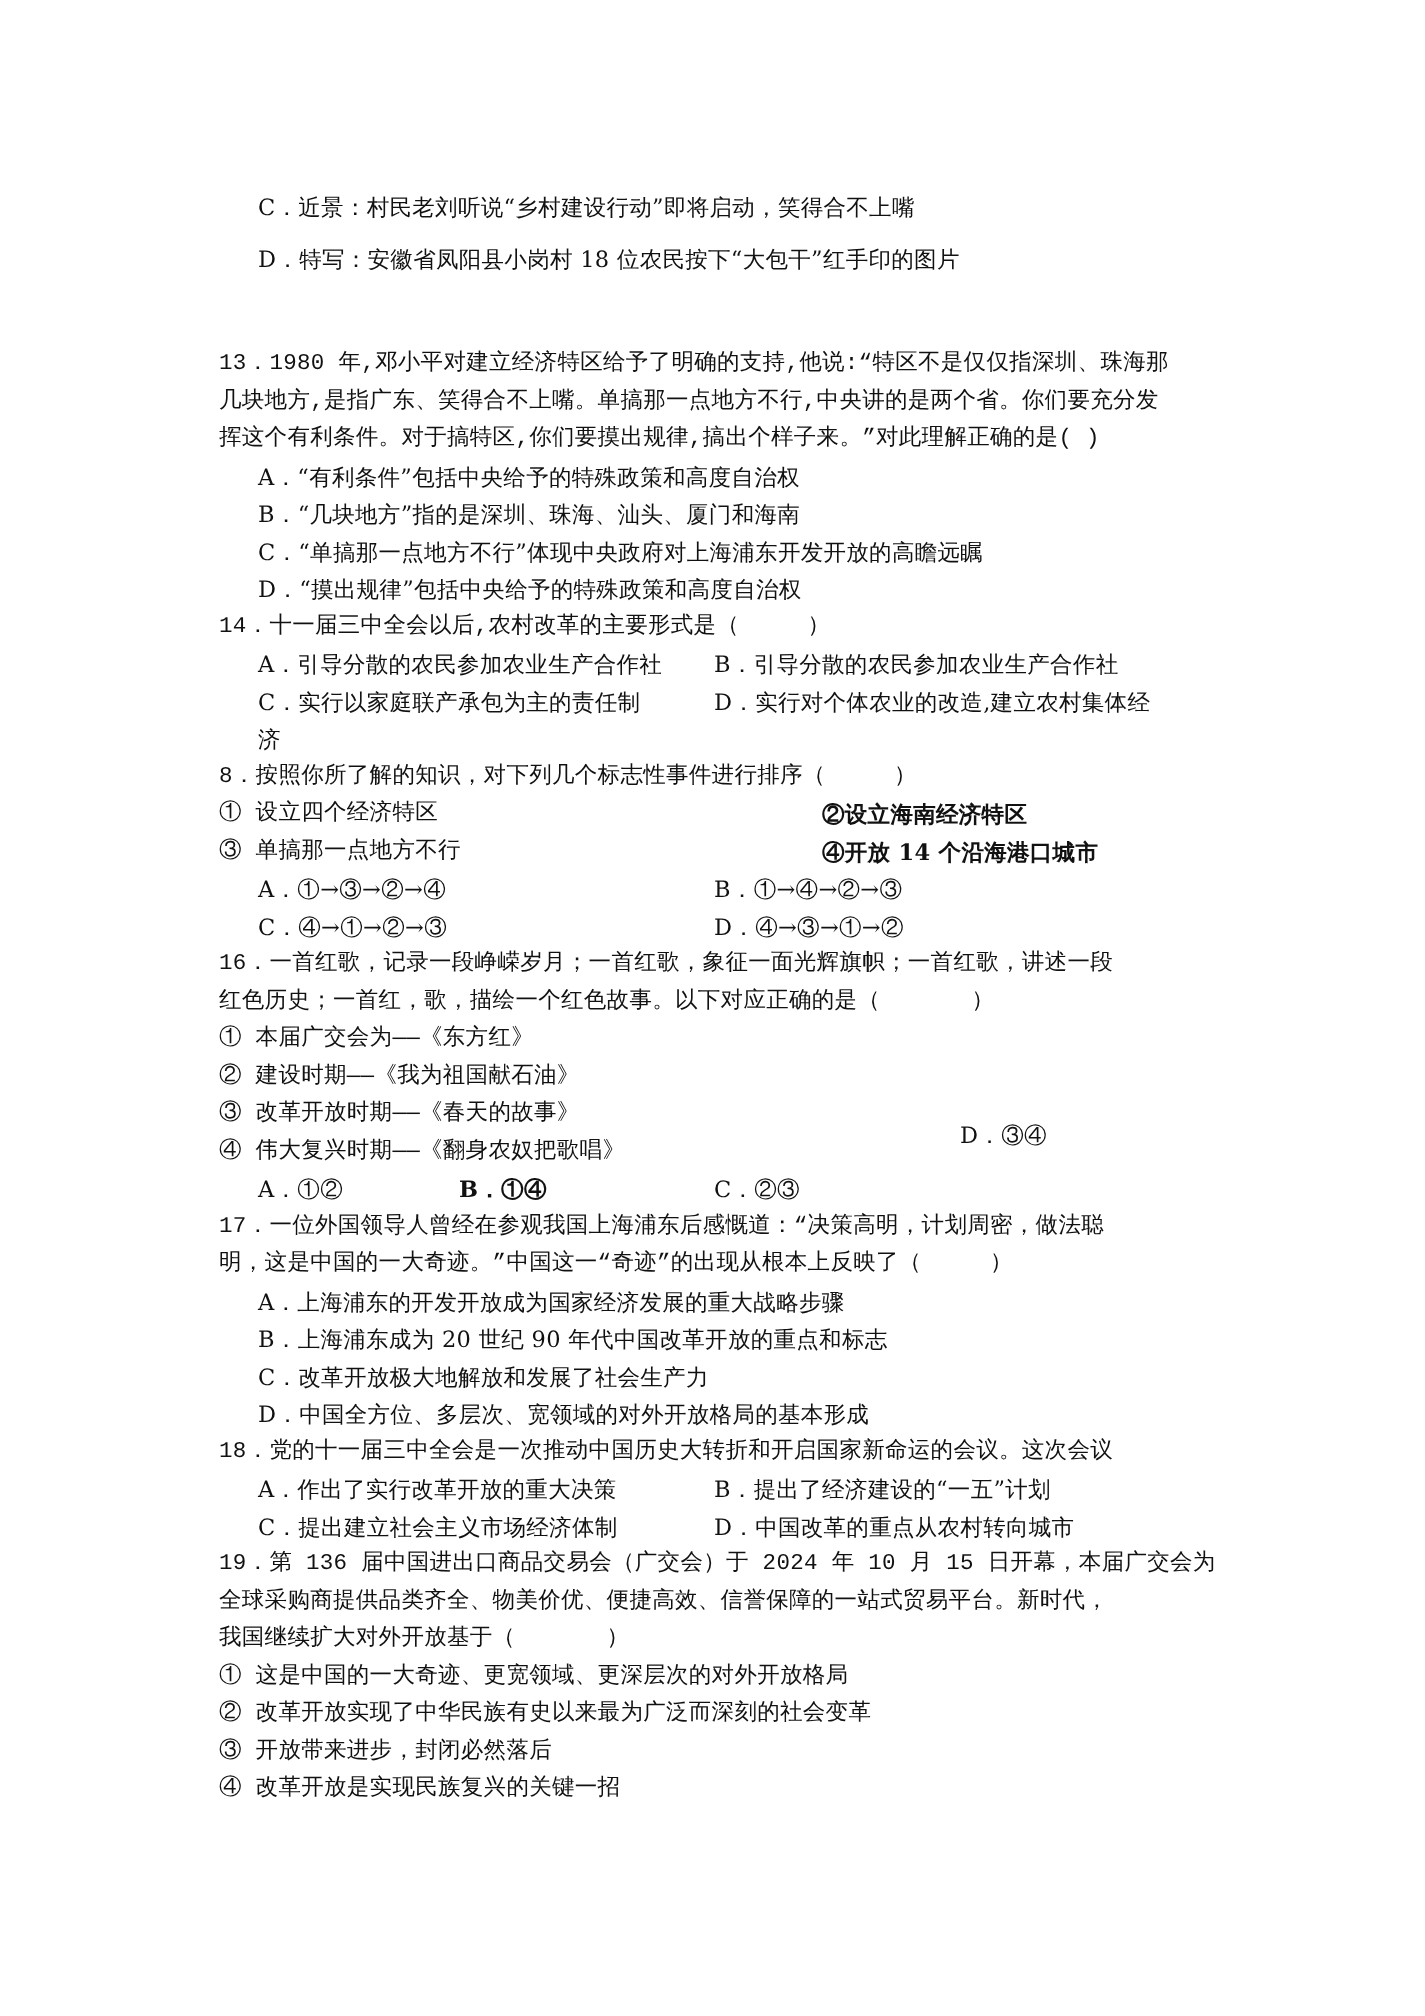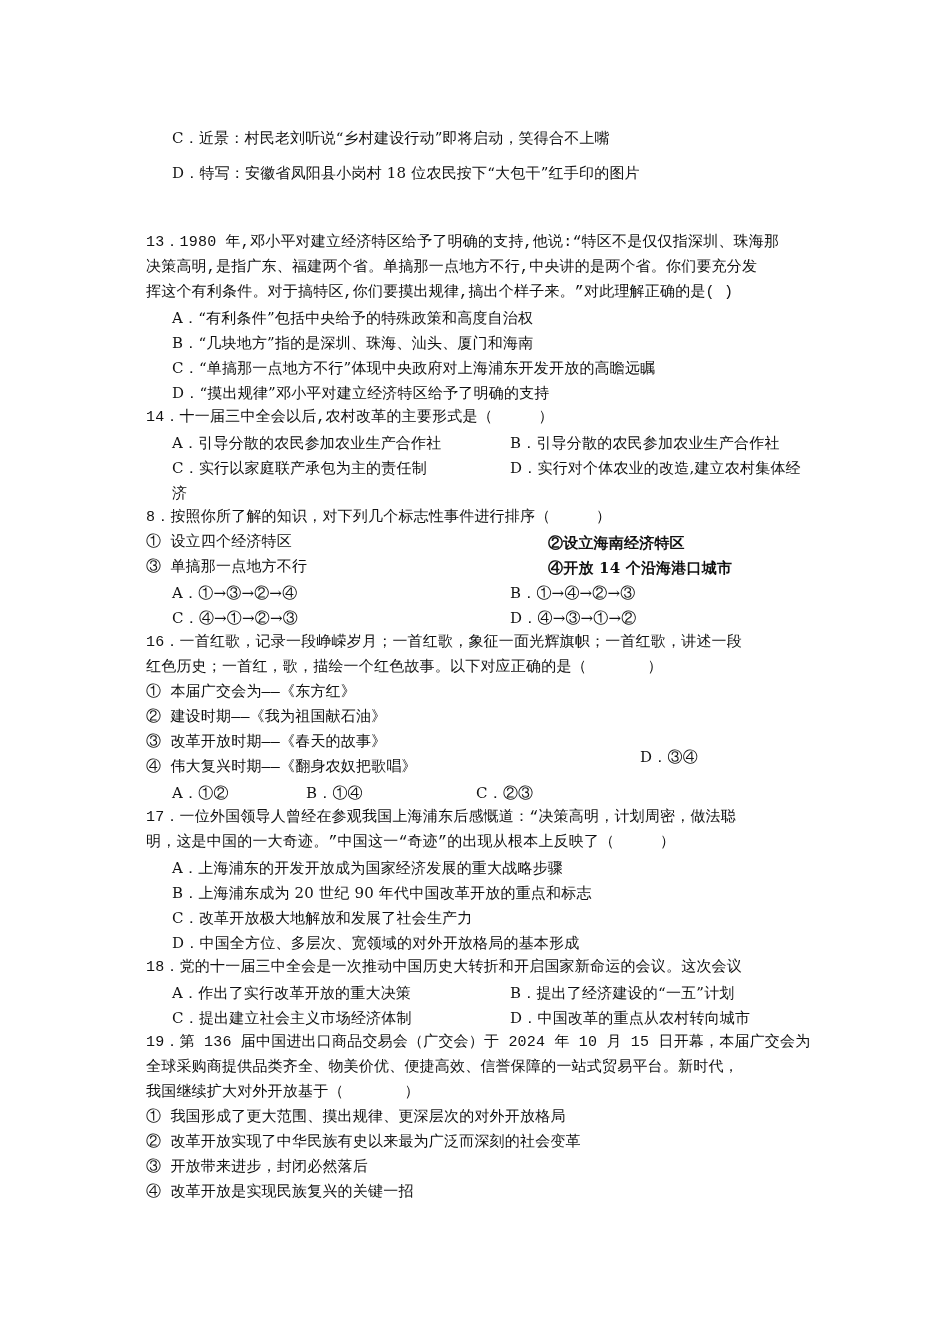--- a/index.html
+++ b/index.html
@@ -1,39 +1,39 @@
 <!DOCTYPE html>
 <html><head>
 <meta charset="utf-8">
 <style>
   html, body { margin: 0; padding: 0; background: #ffffff; }
   body { width: 950px; height: 1344px; position: relative; overflow: hidden;
          font-family: "DejaVu Serif", "Liberation Serif", serif; color: #111; }
   .line { position: absolute; font-size: 15px; line-height: 20px; white-space: nowrap; letter-spacing: 0.2px; }
   .pleft { left: 146px; font-family: Liberation Mono, monospace; }
   .opt { left: 172px; }
-  .col2 { left: 476px; margin-left: 34px; }
+  .col2 { left: 476px; }
   .col2b { left: 548px; font-weight: bold; }
-  .c4b { left: 306px; }
+  .c4b { left: 306px; font-weight: bold; }
   .c4c { left: 476px; }
   .c4d { left: 640px; }
 </style>
 </head>
 <body>
 
 <div class="line opt" style="top:128px">C．近景：村民老刘听说“乡村建设行动”即将启动，笑得合不上嘴</div>
 <div class="line opt" style="top:163px">D．特写：安徽省凤阳县小岗村 18 位农民按下“大包干”红手印的图片</div>
 
 <div class="line pleft" style="top:233px">13．1980 年,邓小平对建立经济特区给予了明确的支持,他说:“特区不是仅仅指深圳、珠海那</div>
-<div class="line pleft" style="top:258px">决策高明,是指广东、福建两个省。单搞那一点地方不行,中央讲的是两个省。你们要充分发</div>
+<div class="line pleft" style="top:258px">几块地方,是指广东、笑得合不上嘴。单搞那一点地方不行,中央讲的是两个省。你们要充分发</div>
 <div class="line pleft" style="top:283px">挥这个有利条件。对于搞特区,你们要摸出规律,搞出个样子来。”对此理解正确的是( )</div>
 <div class="line opt" style="top:308px">A．“有利条件”包括中央给予的特殊政策和高度自治权</div>
 <div class="line opt" style="top:333px">B．“几块地方”指的是深圳、珠海、汕头、厦门和海南</div>
 <div class="line opt" style="top:358px">C．“单搞那一点地方不行”体现中央政府对上海浦东开发开放的高瞻远瞩</div>
-<div class="line opt" style="top:383px">D．“摸出规律”邓小平对建立经济特区给予了明确的支持</div>
+<div class="line opt" style="top:383px">D．“摸出规律”包括中央给予的特殊政策和高度自治权</div>
 
 <div class="line pleft" style="top:408px">14．十一届三中全会以后,农村改革的主要形式是（　　　）</div>
 <div class="line opt" style="top:433px">A．引导分散的农民参加农业生产合作社</div>
 <div class="line col2" style="top:433px">B．引导分散的农民参加农业生产合作社</div>
 <div class="line opt" style="top:458px">C．实行以家庭联产承包为主的责任制</div>
 <div class="line col2" style="top:458px">D．实行对个体农业的改造,建立农村集体经</div>
 <div class="line opt" style="top:483px">济</div>
 
 <div class="line pleft" style="top:508px">8．按照你所了解的知识，对下列几个标志性事件进行排序（　　　）</div>
 <div class="line pleft" style="top:533px">① 设立四个经济特区</div>
@@ -65,16 +65,16 @@
 
 <div class="line pleft" style="top:958px">18．党的十一届三中全会是一次推动中国历史大转折和开启国家新命运的会议。这次会议</div>
 <div class="line opt" style="top:983px">A．作出了实行改革开放的重大决策</div>
 <div class="line col2" style="top:983px">B．提出了经济建设的“一五”计划</div>
 <div class="line opt" style="top:1008px">C．提出建立社会主义市场经济体制</div>
 <div class="line col2" style="top:1008px">D．中国改革的重点从农村转向城市</div>
 
 <div class="line pleft" style="top:1033px">19．第 136 届中国进出口商品交易会（广交会）于 2024 年 10 月 15 日开幕，本届广交会为</div>
 <div class="line pleft" style="top:1058px">全球采购商提供品类齐全、物美价优、便捷高效、信誉保障的一站式贸易平台。新时代，</div>
 <div class="line pleft" style="top:1083px">我国继续扩大对外开放基于（　　　　）</div>
-<div class="line pleft" style="top:1108px">① 我国形成了更大范围、摸出规律、更深层次的对外开放格局</div>
+<div class="line pleft" style="top:1108px">① 这是中国的一大奇迹、更宽领域、更深层次的对外开放格局</div>
 <div class="line pleft" style="top:1133px">② 改革开放实现了中华民族有史以来最为广泛而深刻的社会变革</div>
 <div class="line pleft" style="top:1158px">③ 开放带来进步，封闭必然落后</div>
 <div class="line pleft" style="top:1183px">④ 改革开放是实现民族复兴的关键一招</div>
 
 </body></html>

